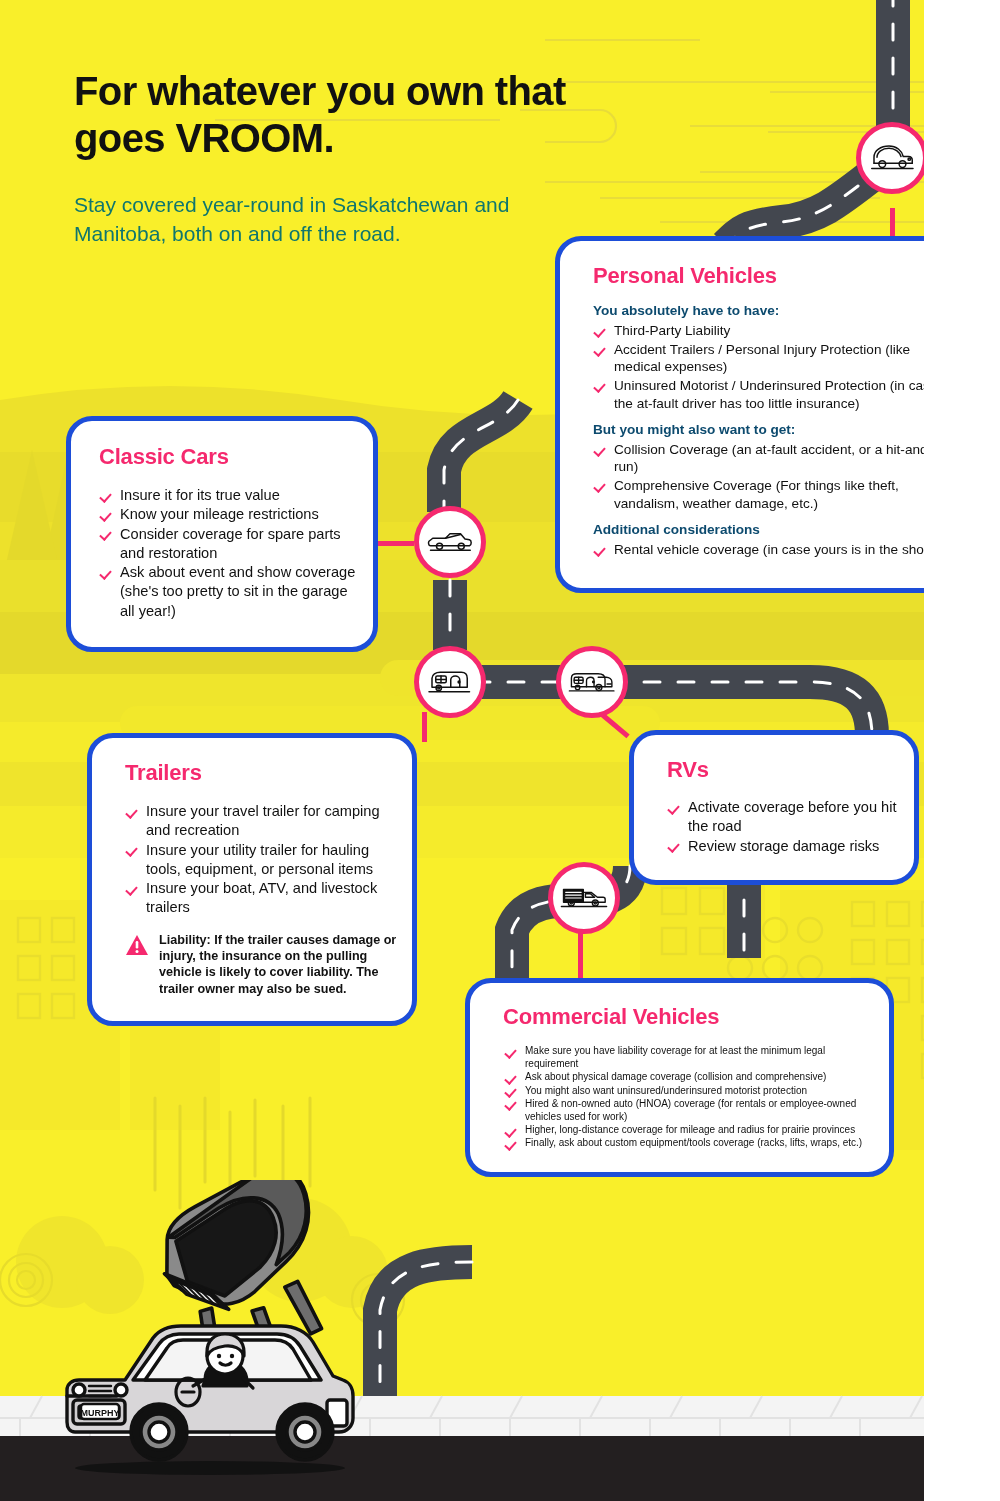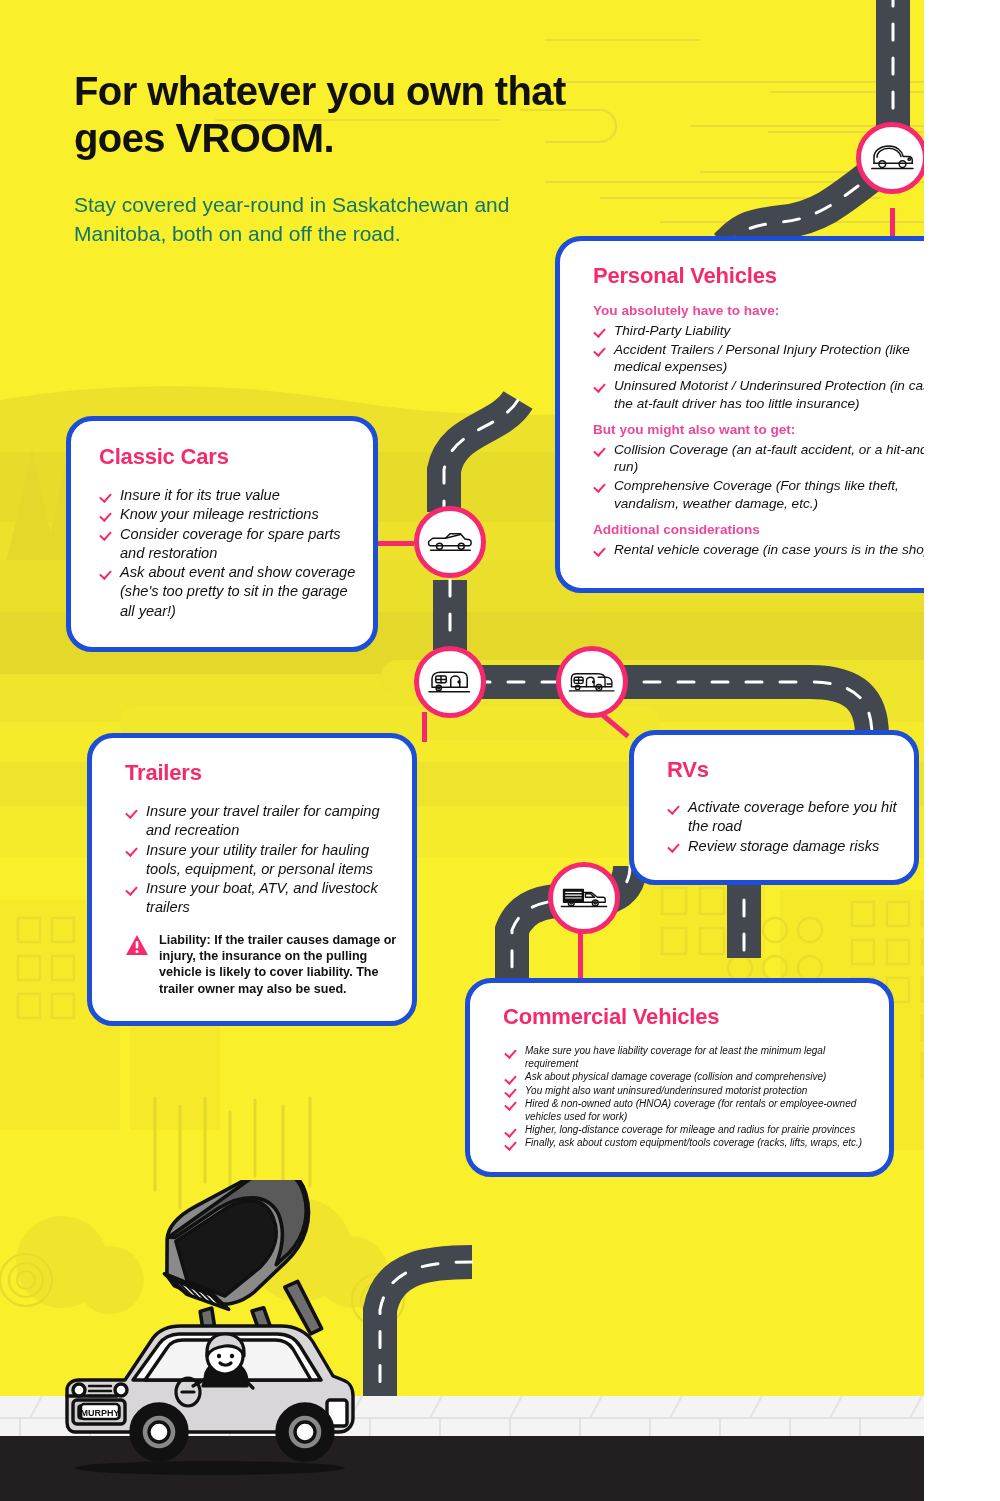--- a/index.html
+++ b/index.html
@@ -38,23 +38,23 @@
     border-radius: 26px;
     z-index: 30;
   }
   .card-title {
     color: #F5296E;
     font-weight: 700;
     letter-spacing: -0.2px;
   }
   .sec-head {
     font-weight: 700;
-    color: #ec4899;
-  }
-  ul.ticks { list-style: none; font-style: italic; }
+    color: #0c4a6e;
+  }
+  ul.ticks { list-style: none; }
   ul.ticks li {
     position: relative;
     padding-left: 21px;
     color: #111111;
   }
   ul.ticks li::before {
     content: "";
     position: absolute;
     left: 1px; top: 0.46em;
     width: 9px; height: 5px;
@@ -83,21 +83,21 @@
 
   #card-classic { left: 66px; top: 416px; width: 312px; }
   #card-classic .card-title { font-size: 22px; margin: 23px 0 0 28px; }
   #card-classic .body { padding: 16px 16px 26px 28px; font-size: 14.6px; line-height: 1.32; }
 
   #card-trailers { left: 87px; top: 733px; width: 330px; }
   #card-trailers .card-title { font-size: 22px; margin: 22px 0 0 33px; }
   #card-trailers .body { padding: 16px 14px 24px 33px; font-size: 14.6px; line-height: 1.32; }
   #card-trailers .note { margin-top: 14px; font-size: 12.6px; line-height: 1.3; font-weight: 700; }
 
-  #card-rvs { left: 629px; top: 730px; width: 290px; }
+  #card-rvs { left: 629px; top: 730px; width: 290px; border-radius: 27px; }
   #card-rvs .card-title { font-size: 22px; margin: 22px 0 0 33px; }
   #card-rvs .body { padding: 15px 14px 24px 33px; font-size: 14.6px; line-height: 1.32; }
 
   #card-commercial { left: 465px; top: 978px; width: 429px; }
   #card-commercial .card-title { font-size: 22px; margin: 21px 0 0 33px; }
   #card-commercial .body { padding: 14px 16px 22px 34px; font-size: 10px; line-height: 1.32; }
 
   
   .node {
     position: absolute;

